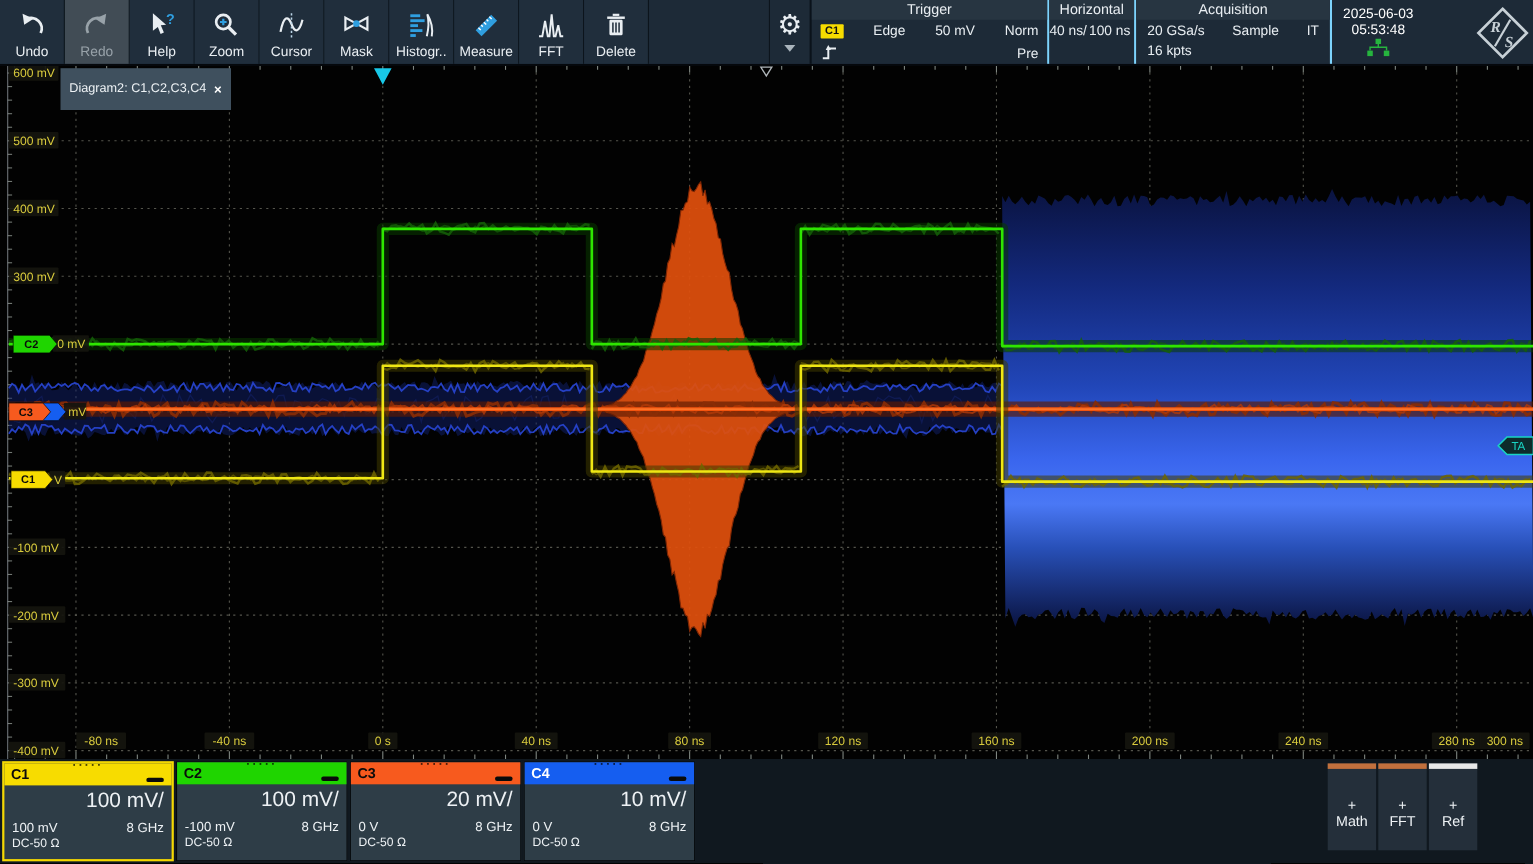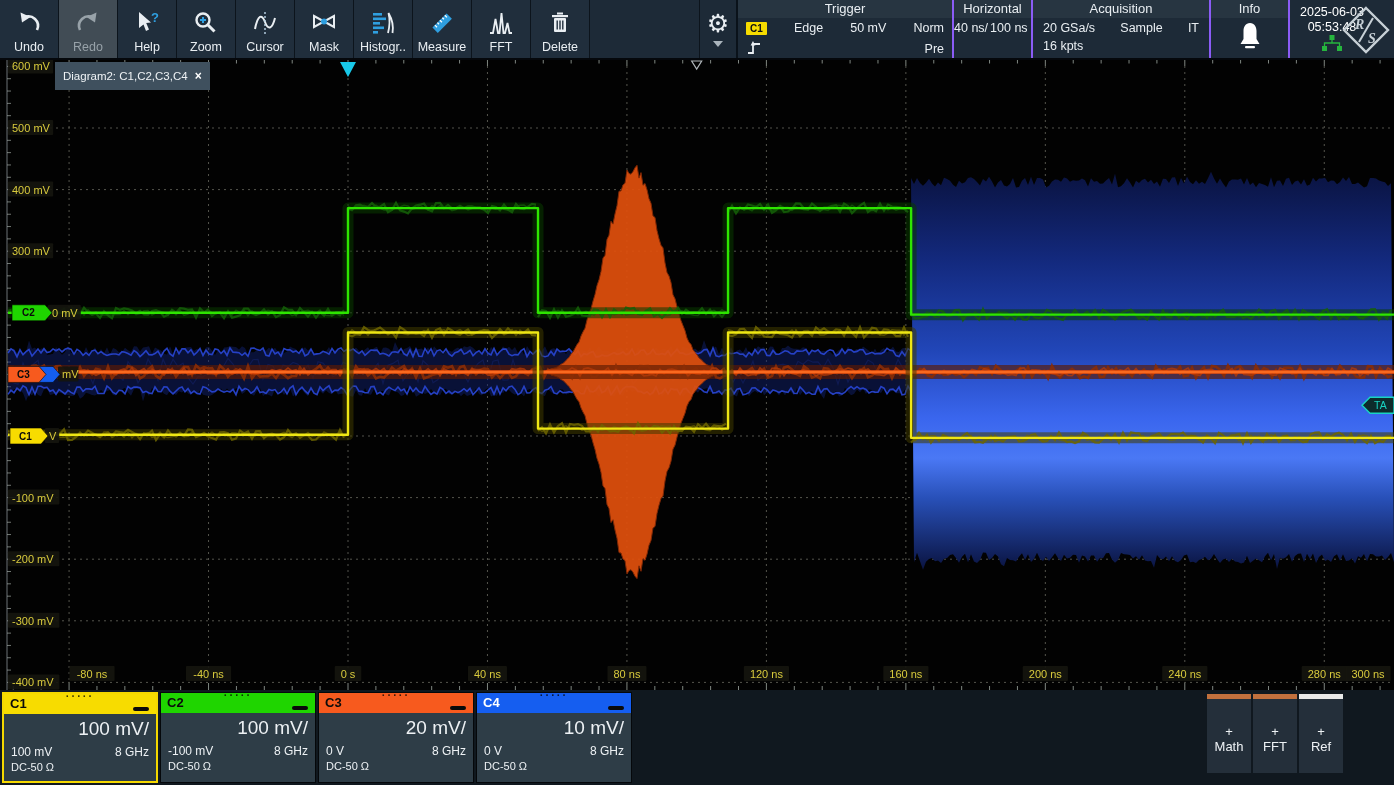--- a/index.html
+++ b/index.html
@@ -12,21 +12,21 @@
   .tbtn { width:59px; height:58px; display:flex; flex-direction:column; align-items:center; justify-content:flex-end; padding-bottom:4px; border-right:1px solid #0c141c; background:#202e3c; cursor:pointer; }
   .tbtn .ticon { height:34px; display:flex; align-items:center; justify-content:center; }
   .tbtn .tlabel { font-size:12.5px; color:#e9eef2; line-height:14px; }
   .tbtn.disabled { background:#414c55; }
   .tbtn.disabled .tlabel { color:#98a2a9; }
   .tb-fill { flex:0 0 110px; background:#1d2a37; border-right:1px solid #0c141c; }
   .gearbtn { flex:0 0 38px; background:#1d2a37; display:flex; flex-direction:column; align-items:center; justify-content:center; gap:6px; border-right:2px solid #0a121a; cursor:pointer; }
   .gear-glyph { color:#e9eef2; font-size:25px; line-height:24px; }
   .caret-down { width:0; height:0; border-left:5px solid transparent; border-right:5px solid transparent; border-top:6px solid #aab4bc; }
 
-  .sect { background:#1d2a37; border-right:2px solid #8b5cf6; display:flex; flex-direction:column; }
+  .sect { background:#1d2a37; border-right:2px solid #7dd3fc; display:flex; flex-direction:column; }
   .sect-head { height:18px; background:#273541; color:#e9eef2; font-size:13px; text-align:center; line-height:18px; }
   .sect-body { flex:1; position:relative; color:#e9eef2; font-size:12.5px; }
   .sec-trigger { flex:0 0 216px; }
   .sec-horizontal { flex:0 0 79px; }
   .sec-acq { flex:0 0 178px; }
   .sec-info { flex:0 0 79px; }
   .sec-clock { flex:1; border-right:none; }
   .trg-row1 { position:absolute; top:3px; left:8px; right:8px; display:flex; align-items:center; justify-content:space-between; }
   .trg-row2 { position:absolute; top:21px; left:8px; right:8px; display:flex; align-items:center; justify-content:space-between; }
   .c1badge { background:#f7dc00; color:#111; font-size:10px; font-weight:bold; padding:1px 4px; border-radius:1px; }
@@ -34,21 +34,21 @@
   .acq-r1 { position:absolute; top:3px; left:10px; right:10px; display:flex; justify-content:space-between; }
   .acq-r2 { position:absolute; top:21px; left:10px; }
   .bellwrap { position:absolute; top:2px; left:0; right:0; display:flex; justify-content:center; }
   .clockwrap { position:absolute; inset:0; display:flex; }
   .clockcol { padding:5px 0 0 10px; display:flex; flex-direction:column; align-items:center; gap:1px; color:#fff; font-size:12.5px; }
   .logo { position:absolute; right:3px; top:5px; }
 
   
   .plot { position:absolute; top:60px; left:0; width:1394px; height:630px; background:#020202; }
   .plot svg { position:absolute; top:0; left:0; }
-  .diagram-tab { position:absolute; top:2px; left:55px; height:28px; background:#3f505e; color:#eef2f5; font-size:11.5px; display:flex; align-items:center; gap:7px; padding:0 8px; cursor:pointer; }
+  .diagram-tab { position:absolute; top:2px; left:55px; height:38px; background:#3f505e; color:#eef2f5; font-size:11.5px; display:flex; align-items:center; gap:7px; padding:0 8px; cursor:pointer; }
   .tab-close { font-weight:bold; color:#fff; font-size:12px; cursor:pointer; }
 
   
   .bottombar { position:absolute; top:690px; left:0; width:1394px; height:95px; background:#10181f; }
   .chbadge { position:absolute; top:2px; width:156px; height:91px; background:#2e3d47; border:1px solid #05080b; cursor:pointer; }
   .chbadge.sel { border:2px solid #f5d800; }
   .ch-head { position:relative; height:20px; }
   .ch-id { position:absolute; left:6px; top:2px; font-size:13px; font-weight:bold; }
   .ch-dots { position:absolute; top:-4px; left:0; right:0; text-align:center; font-size:11px; font-weight:bold; letter-spacing:2px; color:rgba(0,0,0,.75); }
   .ch-min { position:absolute; right:7px; bottom:3px; width:16px; height:4px; background:#0a0a0a; border-radius:2px; }
@@ -224,33 +224,20 @@
       <div class="sect-body">
         <div class="acq-r1">
           <span>20 GSa/s</span>
           <span>Sample</span>
           <span>IT</span>
         </div>
         <div class="acq-r2"><span>16 kpts</span></div>
       </div>
     </div>
 
-    <div class="sect sec-info">
-      <div class="sect-head">Info</div>
-      <div class="sect-body">
-          <div class="bellwrap">
-        <span>
-          <svg width="28" height="34" viewBox="0 0 28 34">
-                <path d="M14 3 C9.5 3 7.5 7 7.5 11 L7.5 19 L4.5 24 H23.5 L20.5 19 L20.5 11 C20.5 7 18.5 3 14 3 Z" fill="#fff"></path>
-                <rect x="9" y="26" width="10" height="2.2" rx="1" fill="#fff"></rect>
-              </svg>
-        </span>
-      </div>
-        </div>
-    </div>
 
     <div class="sect sec-clock">
       <div class="sect-body">
           <div class="clockwrap">
         <div class="clockcol">
           <span>2025-06-03</span>
           <span>05:53:48</span>
           <span>
             <svg width="24" height="17" viewBox="0 0 24 17">
                   <rect x="9.5" y="0" width="5" height="5" fill="#26b53e"></rect>

